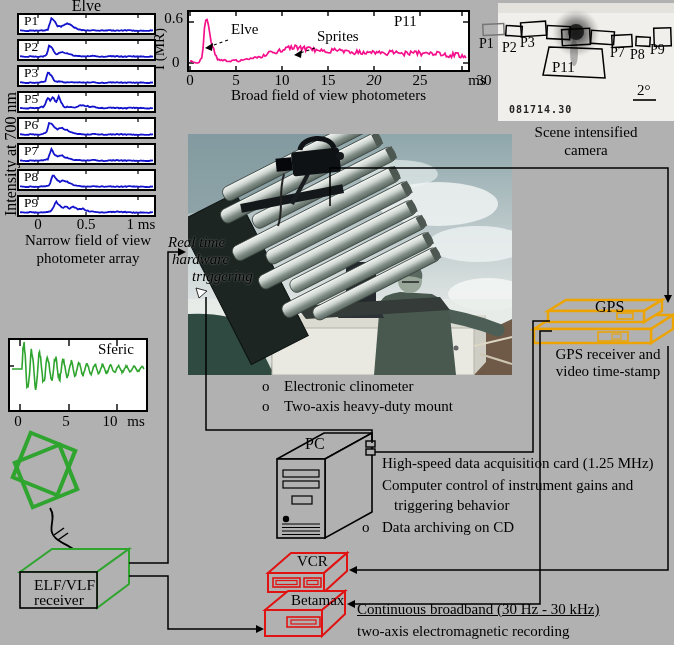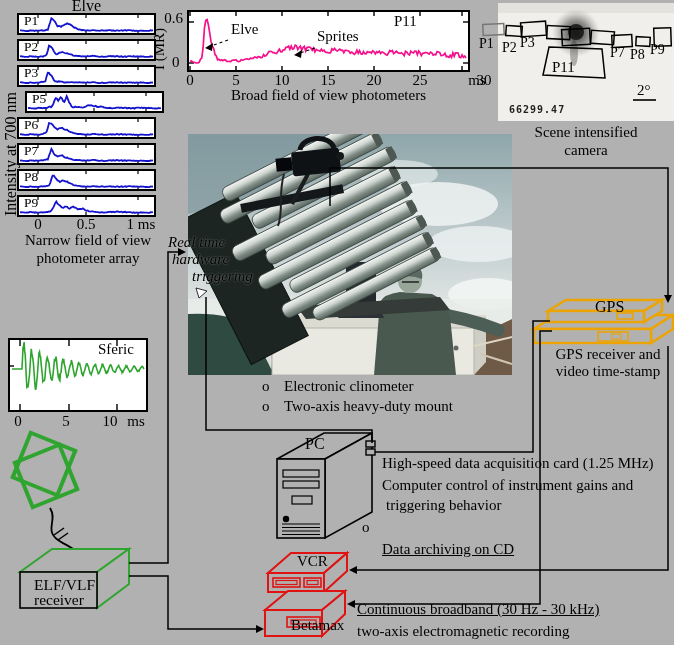--- a/index.html
+++ b/index.html
@@ -54,21 +54,21 @@
         </svg></div>
       <div class="panelbox" style="top: 52px;"><span class="plabel">P3</span><svg width="135" height="18" viewBox="0 0 135 18">
           <line x1="19" y1="0" x2="19" y2="3" stroke="#000" stroke-width="1.2"></line>
           <line x1="19" y1="15" x2="19" y2="18" stroke="#000" stroke-width="1.2"></line>
           <line x1="67" y1="0" x2="67" y2="3" stroke="#000" stroke-width="1.2"></line>
           <line x1="67" y1="15" x2="67" y2="18" stroke="#000" stroke-width="1.2"></line>
           <line x1="119" y1="0" x2="119" y2="3" stroke="#000" stroke-width="1.2"></line>
           <line x1="119" y1="15" x2="119" y2="18" stroke="#000" stroke-width="1.2"></line>
           <polyline points="1.0,15.3 2.2,15.1 3.4,15.5 4.6,15.6 5.8,15.8 7.0,16.0 8.3,15.9 9.5,16.0 10.7,15.4 11.9,15.4 13.1,15.8 14.3,15.6 15.5,16.0 16.7,15.6 17.9,15.7 19.1,15.6 20.3,15.6 21.6,15.1 22.8,14.7 24.0,15.0 25.2,14.5 26.4,14.3 27.6,9.4 28.8,5.7 30.0,5.9 31.2,7.8 32.4,8.5 33.6,10.5 34.9,13.2 36.1,14.4 37.3,14.4 38.5,14.9 39.7,14.3 40.9,14.5 42.1,14.7 43.3,14.7 44.5,15.3 45.7,15.5 46.9,15.5 48.2,15.1 49.4,15.4 50.6,15.3 51.8,15.2 53.0,15.2 54.2,15.4 55.4,15.5 56.6,15.3 57.8,15.4 59.0,15.5 60.2,15.2 61.5,15.3 62.7,15.6 63.9,15.3 65.1,15.5 66.3,15.6 67.5,15.6 68.7,15.2 69.9,15.6 71.1,15.6 72.3,15.4 73.5,15.2 74.8,15.2 76.0,15.4 77.2,15.7 78.4,15.8 79.6,16.0 80.8,16.1 82.0,15.8 83.2,15.5 84.4,16.0 85.6,16.1 86.8,15.8 88.1,15.8 89.3,15.4 90.5,15.4 91.7,15.2 92.9,15.7 94.1,15.2 95.3,15.7 96.5,15.7 97.7,15.2 98.9,15.3 100.1,15.9 101.4,15.5 102.6,15.3 103.8,16.0 105.0,15.6 106.2,15.4 107.4,16.1 108.6,15.5 109.8,15.4 111.0,15.3 112.2,15.5 113.4,15.8 114.7,15.4 115.9,16.0 117.1,15.5 118.3,15.6 119.5,15.6 120.7,15.7 121.9,15.3 123.1,15.6 124.3,15.5 125.5,15.8 126.7,15.9 128.0,16.0 129.2,16.0 130.4,16.1 131.6,15.4 132.8,15.7 134.0,15.5" fill="none" stroke="#1414cc" stroke-width="1.8"></polyline>
         </svg></div>
-      <div class="panelbox" style="top: 78px; margin-left: 8px;"><span class="plabel">P5</span><svg width="135" height="18" viewBox="0 0 135 18">
+      <div class="panelbox" style="top: 78px;"><span class="plabel">P5</span><svg width="135" height="18" viewBox="0 0 135 18">
           <line x1="19" y1="0" x2="19" y2="3" stroke="#000" stroke-width="1.2"></line>
           <line x1="19" y1="15" x2="19" y2="18" stroke="#000" stroke-width="1.2"></line>
           <line x1="67" y1="0" x2="67" y2="3" stroke="#000" stroke-width="1.2"></line>
           <line x1="67" y1="15" x2="67" y2="18" stroke="#000" stroke-width="1.2"></line>
           <line x1="119" y1="0" x2="119" y2="3" stroke="#000" stroke-width="1.2"></line>
           <line x1="119" y1="15" x2="119" y2="18" stroke="#000" stroke-width="1.2"></line>
           <polyline points="1.0,15.1 2.2,14.9 3.4,15.2 4.6,15.3 5.8,15.4 7.0,15.5 8.3,15.4 9.5,15.5 10.7,14.8 11.9,14.7 13.1,15.0 14.3,14.9 15.5,15.3 16.7,14.9 17.9,15.0 19.1,15.0 20.3,14.8 21.6,14.0 22.8,13.5 24.0,14.3 25.2,12.9 26.4,10.6 27.6,7.2 28.8,5.1 30.0,5.7 31.2,7.8 32.4,6.1 33.6,4.3 34.9,5.4 36.1,8.1 37.3,8.9 38.5,6.3 39.7,3.2 40.9,6.1 42.1,9.3 43.3,10.9 44.5,13.5 45.7,14.3 46.9,14.3 48.2,13.6 49.4,14.2 50.6,14.1 51.8,13.9 53.0,14.2 54.2,14.4 55.4,14.6 56.6,14.4 57.8,13.9 59.0,13.5 60.2,12.5 61.5,12.1 62.7,12.6 63.9,12.2 65.1,12.7 66.3,13.2 67.5,13.4 68.7,12.8 69.9,13.8 71.1,14.0 72.3,13.8 73.5,13.4 74.8,13.6 76.0,13.9 77.2,14.6 78.4,14.7 79.6,15.0 80.8,15.2 82.0,15.0 83.2,14.8 84.4,15.4 85.6,15.4 86.8,15.1 88.1,15.1 89.3,14.7 90.5,14.6 91.7,14.4 92.9,15.0 94.1,14.4 95.3,15.0 96.5,15.1 97.7,14.6 98.9,14.7 100.1,15.4 101.4,15.0 102.6,14.9 103.8,15.6 105.0,15.2 106.2,14.9 107.4,15.6 108.6,14.9 109.8,14.7 111.0,14.6 112.2,14.7 113.4,15.0 114.7,14.5 115.9,15.2 117.1,14.7 118.3,14.9 119.5,15.0 120.7,15.1 121.9,14.8 123.1,15.1 124.3,15.0 125.5,15.3 126.7,15.4 128.0,15.5 129.2,15.5 130.4,15.6 131.6,15.0 132.8,15.3 134.0,15.0" fill="none" stroke="#1414cc" stroke-width="1.8"></polyline>
         </svg></div>
       <div class="panelbox" style="top: 104px;"><span class="plabel">P6</span><svg width="135" height="18" viewBox="0 0 135 18">
           <line x1="19" y1="0" x2="19" y2="3" stroke="#000" stroke-width="1.2"></line>
@@ -142,21 +142,21 @@
         <polygon points="105,43 113,38 112,46" fill="#000"></polygon>
       </svg></div>
   <span class="t" style="left:394px;top:13px;">P11</span>
   <span class="t" style="left:231px;top:21px;z-index:4;">Elve</span>
   <span class="t" style="left:317px;top:28px;z-index:4;">Sprites</span>
   <div id="broad-xticks">
       <span class="t" style="left: 190px; top: 72px; transform: translateX(-50%);">0</span>
       <span class="t" style="left: 236px; top: 72px; transform: translateX(-50%);">5</span>
       <span class="t" style="left: 282px; top: 72px; transform: translateX(-50%);">10</span>
       <span class="t" style="left: 328px; top: 72px; transform: translateX(-50%);">15</span>
-      <span class="t" style="left: 374px; top: 72px; transform: translateX(-50%);">20</span>
+      <span class="t" style="left: 374px; top: 72px; transform: translateX(-50%); font-style: italic;">20</span>
       <span class="t" style="left: 420px; top: 72px; transform: translateX(-50%);">25</span>
       <span class="t" style="left: 484px; top: 72px; transform: translateX(-50%);">30</span>
     </div>
   <span class="t" style="left:477px;top:72px;transform:translateX(-50%);">ms</span>
   <div class="t ctr" style="left:187px;top:87px;width:283px;">Broad field of view photometers</div>
 
   <div id="cam">
     <svg width="176" height="118" viewBox="0 0 176 118">
       <defs>
         <radialGradient id="smg" cx="50%" cy="50%" r="50%">
@@ -167,21 +167,21 @@
       </defs>
       <rect x="0" y="0" width="176" height="118" fill="#f0efeb"></rect>
       <rect x="0" y="0" width="176" height="10" fill="#e4e2dc"></rect>
       <circle cx="78" cy="30" r="24" fill="url(#smg)"></circle>
       <circle cx="78" cy="29" r="8" fill="#181818" opacity="0.9"></circle>
       <ellipse cx="76" cy="50" rx="4" ry="13" fill="#333" opacity="0.35"></ellipse>
     </svg>
   </div>
   <span class="t small z7" style="left:552px;top:59px;font-size:15px;">P11</span>
   <span class="t z7" style="left:637px;top:82px;">2°</span>
-  <span class="t ts" style="left:509px;top:104px;">66299.47</span>
+  <span class="t ts" style="left:509px;top:104px;">081714.30</span>
   <div class="t ctr" style="left:498px;top:142px;width:176px;">camera</div>
   <div class="t ctr" style="left:498px;top:124px;width:176px;">Scene intensified</div>
 
   <svg id="photo" width="324" height="241" viewBox="0 0 324 241">
     <defs>
       <linearGradient id="sky" x1="0" y1="0" x2="0" y2="1">
         <stop offset="0%" stop-color="#8ea6aa"></stop>
           <stop offset="45%" stop-color="#c3ced0"></stop>
         <stop offset="75%" stop-color="#e3e8e6"></stop>
           <stop offset="100%" stop-color="#d8dcd6"></stop>
@@ -364,38 +364,38 @@
     <polygon points="196,288 207,291 199,298" fill="#fff" stroke="#000" stroke-width="0.8"></polygon>
   </svg>
 
   <span class="t z7" style="left:34px;top:576px;font-size:15.5px;">ELF/VLF</span>
   <span class="t z7" style="left:34px;top:591px;font-size:15.5px;">receiver</span>
   <span class="t z7" style="left:595px;top:298px;font-size:16px;">GPS</span>
   <div class="t ctr z7" style="left:536px;top:346px;width:144px;">GPS receiver and</div>
   <div class="t ctr z7" style="left:536px;top:363px;width:144px;">video time-stamp</div>
   <span class="t z7" style="left:305px;top:435px;font-size:16px;">PC</span>
   <span class="t z7" style="left:297px;top:553px;">VCR</span>
-  <span class="t z7" style="left:291px;top:592px;margin-top:25px;">Betamax</span>
+  <span class="t z7" style="left:291px;top:592px;">Betamax</span>
   <div class="t" style="left:357px;top:601px;text-decoration:underline;">Continuous broadband (30 Hz - 30 kHz)</div>
   <div class="t" style="left:357px;top:623px;">two-axis electromagnetic recording</div>
 
   <div id="photo-bullets">
       <span class="t" style="left: 262px; top: 378px;">o</span>
       <span class="t" style="left: 284px; top: 378px;">Electronic clinometer</span>
       <span class="t" style="left: 262px; top: 398px;">o</span>
       <span class="t" style="left: 284px; top: 398px; text-align: right;">Two-axis heavy-duty mount</span>
     </div>
   <div id="pc-bullets">
       <span class="t" style="left: 362px; top: 455px;">o</span>
       <span class="t" style="left: 382px; top: 455px;">High-speed data acquisition card (1.25 MHz)</span>
       <span class="t" style="left: 362px; top: 477px;">o</span>
       <span class="t" style="left: 382px; top: 477px;">Computer control of instrument gains and</span>
-      <span class="t" style="left: 386px; top: 497px;">triggering behavior</span>
+      <span class="t" style="left: 394px; top: 497px;">triggering behavior</span>
       <span class="t" style="left: 362px; top: 519px;">o</span>
-      <span class="t" style="left: 382px; top: 541px; text-decoration: underline;">Data archiving on CD</span>
+      <span class="t" style="left: 382px; top: 519px;">Data archiving on CD</span>
     </div>
   <div id="cam-labels">
       <span class="t z7" style="left: 479px; top: 36px; font-size: 14px;">P1</span>
       <span class="t z7" style="left: 502px; top: 40px; font-size: 14px;">P2</span>
       <span class="t z7" style="left: 520px; top: 35px; font-size: 14px;">P3</span>
       <span class="t z7" style="left: 610px; top: 45px; font-size: 14px;">P7</span>
       <span class="t z7" style="left: 630px; top: 47px; font-size: 14px;">P8</span>
       <span class="t z7" style="left: 650px; top: 42px; font-size: 14px;">P9</span>
     </div>
 </div>

